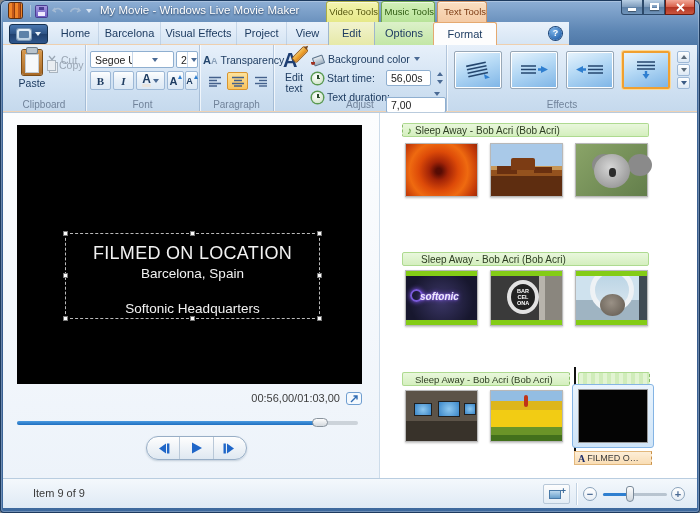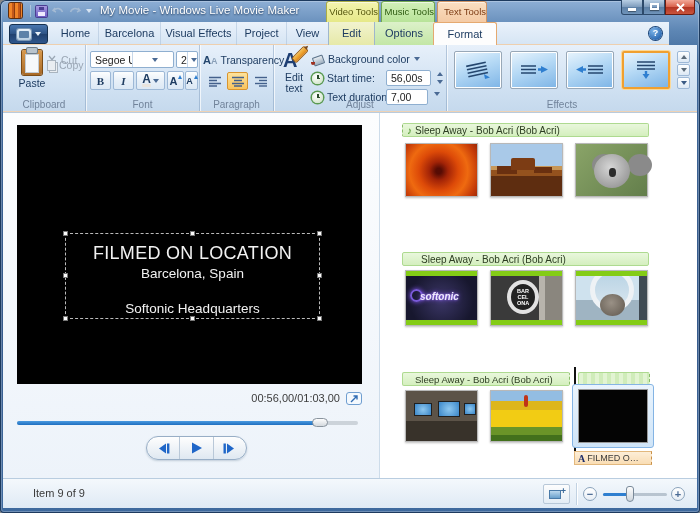--- a/index.html
+++ b/index.html
@@ -37,21 +37,21 @@
   .btn-min,.btn-max{ width:22px; height:15px; background:linear-gradient(#b9cfe4,#7e9cbd 50%,#5d80a6 50%,#7094ba);
     border:1px solid #2d4a6b; border-top:none; }
   .btn-min{ border-radius:0 0 0 3px; }
   .btn-close{ width:30px; height:15px; background:linear-gradient(#f2a898,#d8604a 50%,#b23423 50%,#c9543c);
     border:1px solid #6e1d10; border-top:none; border-radius:0 0 3px 0; }
   .btn-min i{ display:block; width:8px; height:3px; background:#fff; margin:8px auto 0; box-shadow:0 1px 1px rgba(0,0,0,.4); }
   .btn-max i{ display:block; width:9px; height:7px; border:2px solid #fff; margin:3px auto 0; box-shadow:0 1px 1px rgba(0,0,0,.4); }
   .btn-close svg{ display:block; margin:3px auto 0; }
 
   
-  .tabrow{ position:absolute; left:3px; top:22px; width:666px; height:23px;
+  .tabrow{ position:absolute; left:3px; top:22px; width:566px; height:23px;
     background:linear-gradient(#eaf2fb,#d6e5f4); border-bottom:1px solid #eecfae; }
   .app-menu{ position:absolute; left:6px; top:2px; width:39px; height:20px; border-radius:3px;
     background:linear-gradient(#3f6ca3,#274b7c 50%,#1d3c68 50%,#2c5档); 
     background:linear-gradient(#4a77b0,#2c5284 50%,#20406e 50%,#2e568c);
     border:1px solid #16304f; display:flex; align-items:center; justify-content:center; gap:4px; }
   .app-menu .film{ width:14px; height:11px; border-radius:2px; background:linear-gradient(#e9f1f8,#b9cfe2); box-shadow:0 0 0 1px #7b97b5; position:relative;}
   .app-menu .film::after{ content:""; position:absolute; left:2px; top:2px; width:10px; height:7px; background:#5d82a8; border-radius:1px;}
   .app-menu .caret{ width:0; height:0; border-left:3px solid transparent; border-right:3px solid transparent; border-top:4px solid #e9f1f8; }
   .tabs{ position:absolute; left:50px; top:0; height:23px; display:flex; }
   .tab{ height:23px; line-height:23px; text-align:center; font-size:11px; color:#1e3c61; border-right:1px solid rgba(160,185,210,.45); }
@@ -110,21 +110,21 @@
   .adj-row{ position:absolute; left:38px; height:16px; display:flex; align-items:center; gap:4px; font-size:10.5px; color:#1e3c61; white-space:nowrap; }
   .adj-row1{ top:6px; } .adj-row2{ top:25px; } .adj-row3{ top:44px; }
   .bucket-icon{ width:12px; height:12px; position:relative; }
   .bucket-icon::before{ content:""; position:absolute; left:1px; top:3px; width:9px; height:7px; background:linear-gradient(#e8edf2,#9fb0c0); border:1px solid #5a7188; transform:rotate(-20deg); border-radius:1px;}
   .bucket-icon::after{ content:""; position:absolute; left:-1px; bottom:0; width:4px; height:3px; background:#a03020; border-radius:0 0 2px 2px; }
   .clock-icon{ width:11px; height:11px; border-radius:50%; background:radial-gradient(circle at 40% 35%,#fff,#d8e8d0 70%); box-shadow:0 0 0 1.5px #5a9a50; position:relative; }
   .clock-icon::before{ content:""; position:absolute; left:5px; top:2px; width:1.5px; height:4px; background:#2a4a2a; }
   .clock-icon::after{ content:""; position:absolute; left:5px; top:5px; width:3px; height:1.5px; background:#2a4a2a; }
   .adj-input{ position:absolute; height:16px; background:#fff; border:1px solid #8fafd0; border-radius:2px; font-size:10.5px; color:#222; display:flex; align-items:center; padding-left:4px; }
   .in-start{ left:112px; top:25px; width:45px; }
-  .in-duration{ left:112px; top:44px; width:42px; }
+  .in-duration{ left:112px; top:52px; width:60px; }
   .spinner{ position:absolute; left:160px; top:25px; width:11px; height:16px; display:flex; flex-direction:column; justify-content:space-between; padding:2px 0; align-items:center;}
   .spin-up{ width:0;height:0;border-left:3px solid transparent;border-right:3px solid transparent;border-bottom:4px solid #4a6a94;}
   .spin-dn{ width:0;height:0;border-left:3px solid transparent;border-right:3px solid transparent;border-top:4px solid #4a6a94;}
   .dur-drop{ position:absolute; left:160px; top:47px; }
 
   .effect-tile{ position:absolute; top:6px; width:48px; height:38px; border:1px solid #98a8b8; border-radius:2px;
     background:linear-gradient(160deg,#e8f4fd 0%,#b5d9f5 45%,#7db4e6 100%); box-shadow:inset 0 0 0 1px #fff; display:flex; align-items:center; justify-content:center; }
   .effect-tile.selected{ border:2px solid #f0a030; box-shadow:0 0 0 1px #fbd999; }
   .et-1{ left:7px; } .et-2{ left:63px; } .et-3{ left:119px; } .et-4{ left:175px; }
   .fx-scroll{ position:absolute; left:230px; top:6px; width:13px; display:flex; flex-direction:column; gap:1px; }

